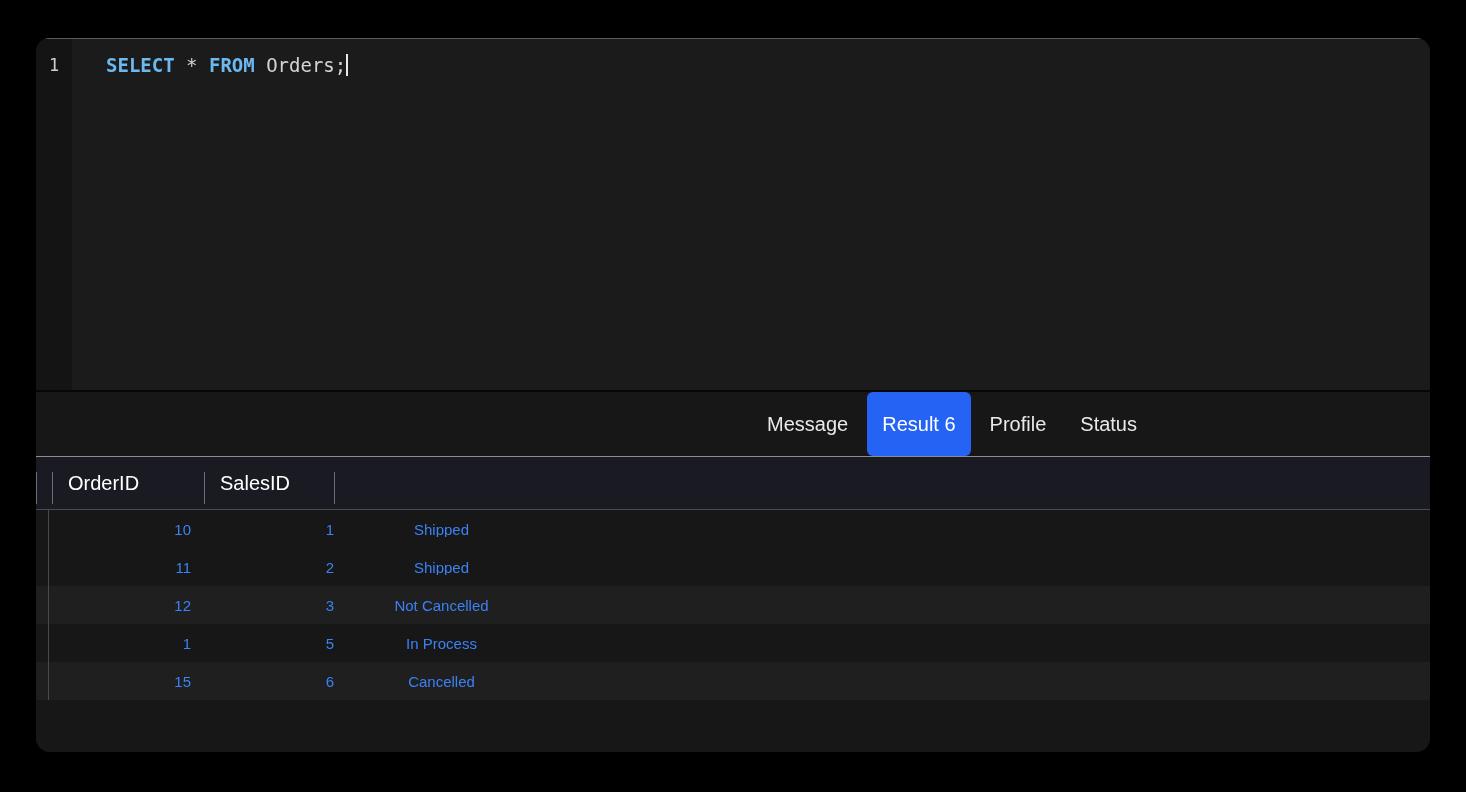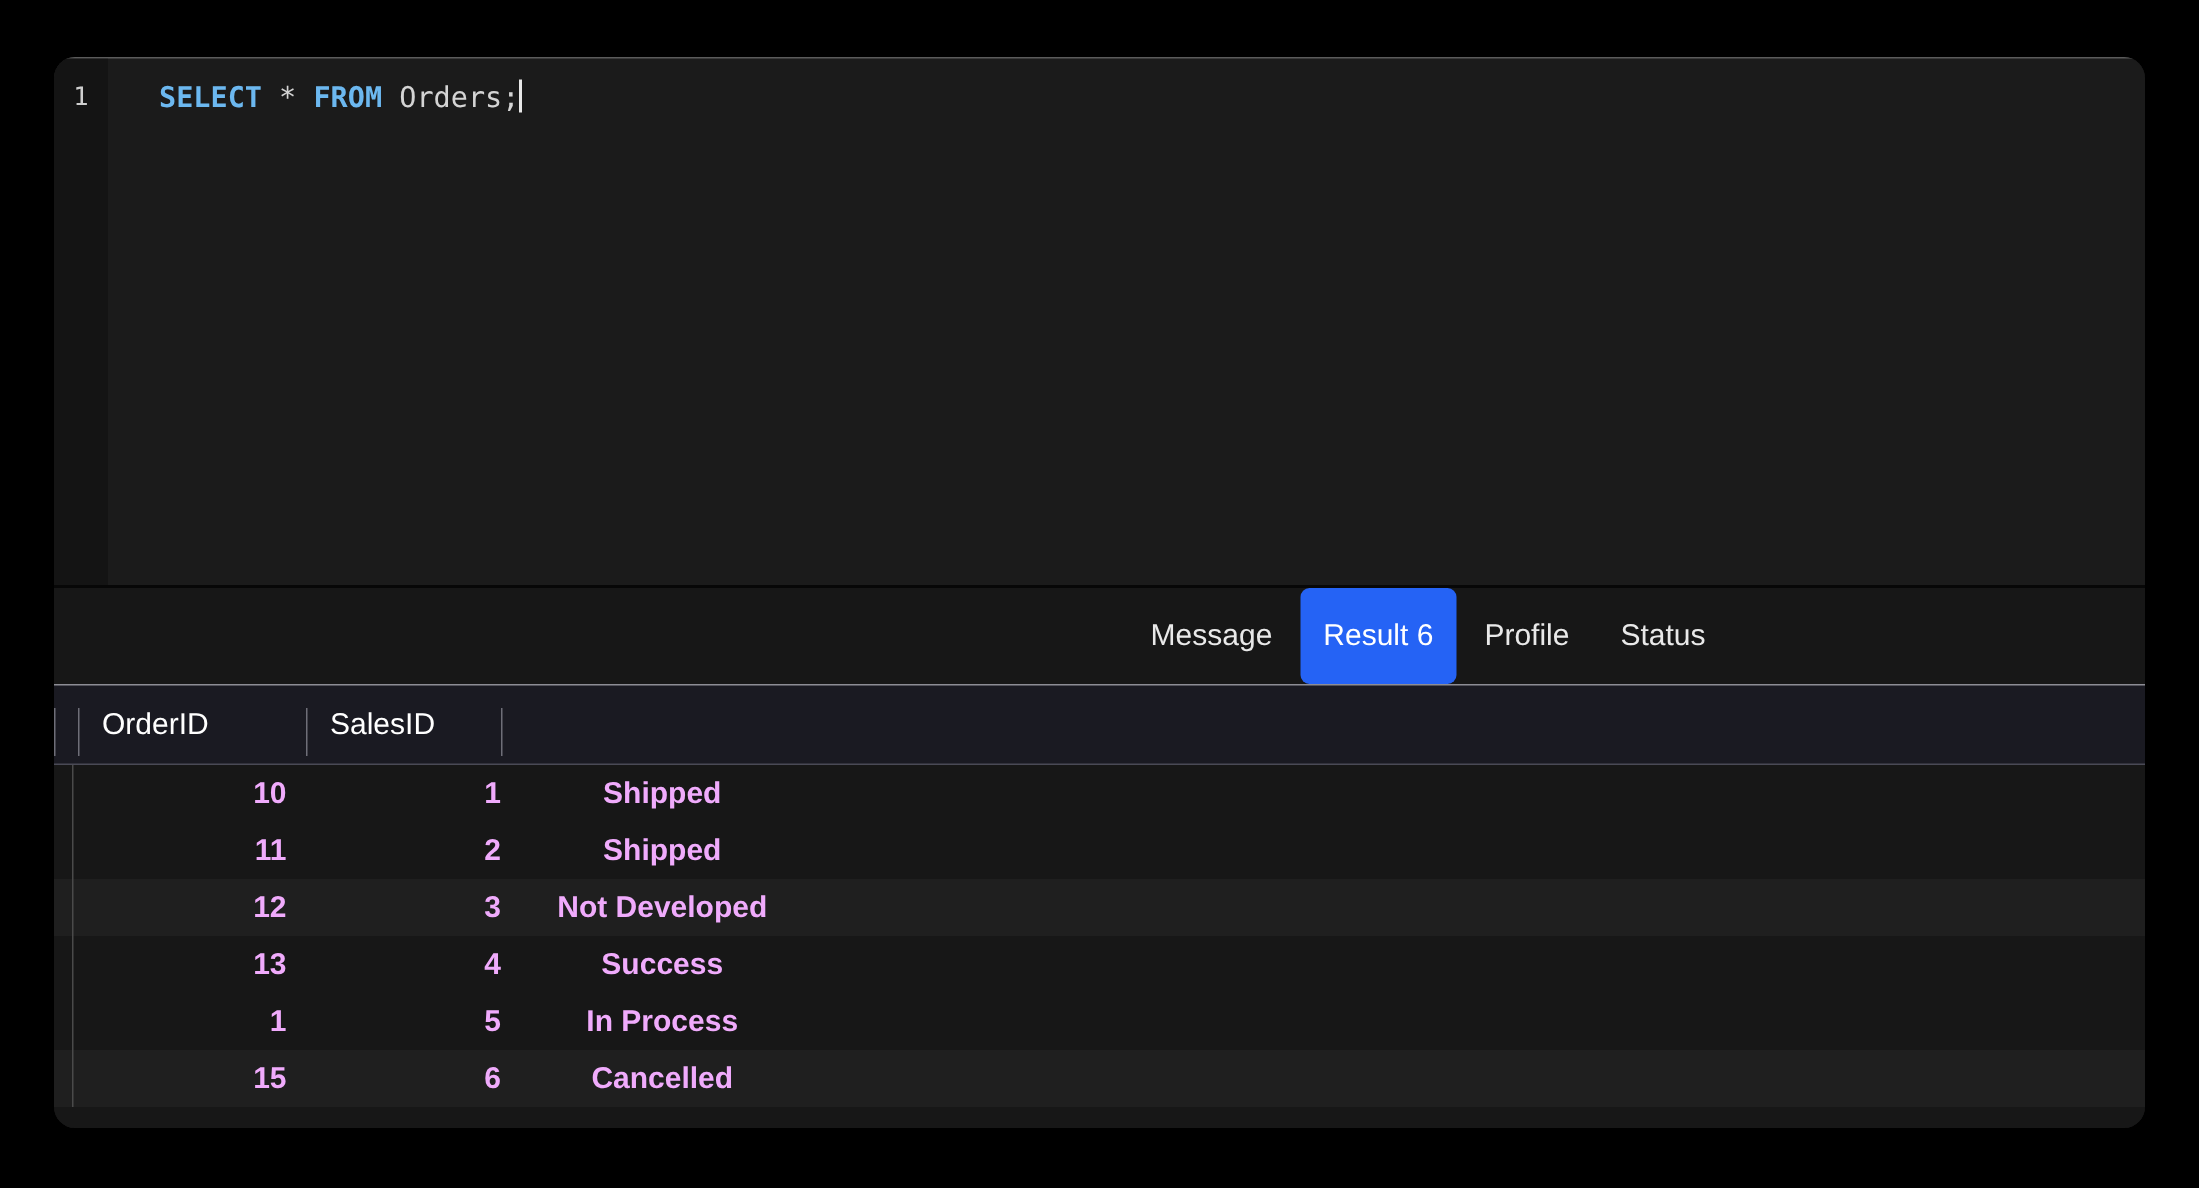--- a/index.html
+++ b/index.html
@@ -151,27 +151,26 @@
   }
   .grid-row.alt { background: #1f1f1f; }
   .grid-row::after {
     content: "";
     position: absolute;
     left: 12px; top: 0; bottom: 0;
     width: 1px;
     background: #4a4a4a;
   }
   .cell {
-    font-size: 20px;
-    color: #f0abfc;
+    font-size: 15px;
+    color: #3b82f6;
     line-height: 1;
     padding: 0 16px;
     white-space: nowrap;
     overflow: hidden;
-    font-weight: bold;
   }
   .cell.num { text-align: right; }
   .cell.txt { text-align: center; }
 
   
   .col-0 { width: 12px; }              
   .col-1 { width: 139px; }             
   .col-2 { width: 130px; margin-left: 13px; }             
   .col-3 { width: 183px; }             
   .col-4 { flex: 1 1 auto; }           
@@ -217,31 +216,24 @@
       <div class="cell col-1 num">11</div>
       <div class="cell col-2 num">2</div>
       <div class="cell col-3 txt">Shipped</div>
       <div class="cell col-4"></div>
     </div>
 
     <div class="grid-row alt">
       <div class="cell col-0"></div>
       <div class="cell col-1 num">12</div>
       <div class="cell col-2 num">3</div>
-      <div class="cell col-3 txt">Not Developed</div>
-      <div class="cell col-4"></div>
-    </div>
-
-    <div class="grid-row">
-      <div class="cell col-0"></div>
-      <div class="cell col-1 num">13</div>
-      <div class="cell col-2 num">4</div>
-      <div class="cell col-3 txt">Success</div>
-      <div class="cell col-4"></div>
-    </div>
+      <div class="cell col-3 txt">Not Cancelled</div>
+      <div class="cell col-4"></div>
+    </div>
+
 
     <div class="grid-row">
       <div class="cell col-0"></div>
       <div class="cell col-1 num">1</div>
       <div class="cell col-2 num">5</div>
       <div class="cell col-3 txt">In Process</div>
       <div class="cell col-4"></div>
     </div>
 
     <div class="grid-row alt">

